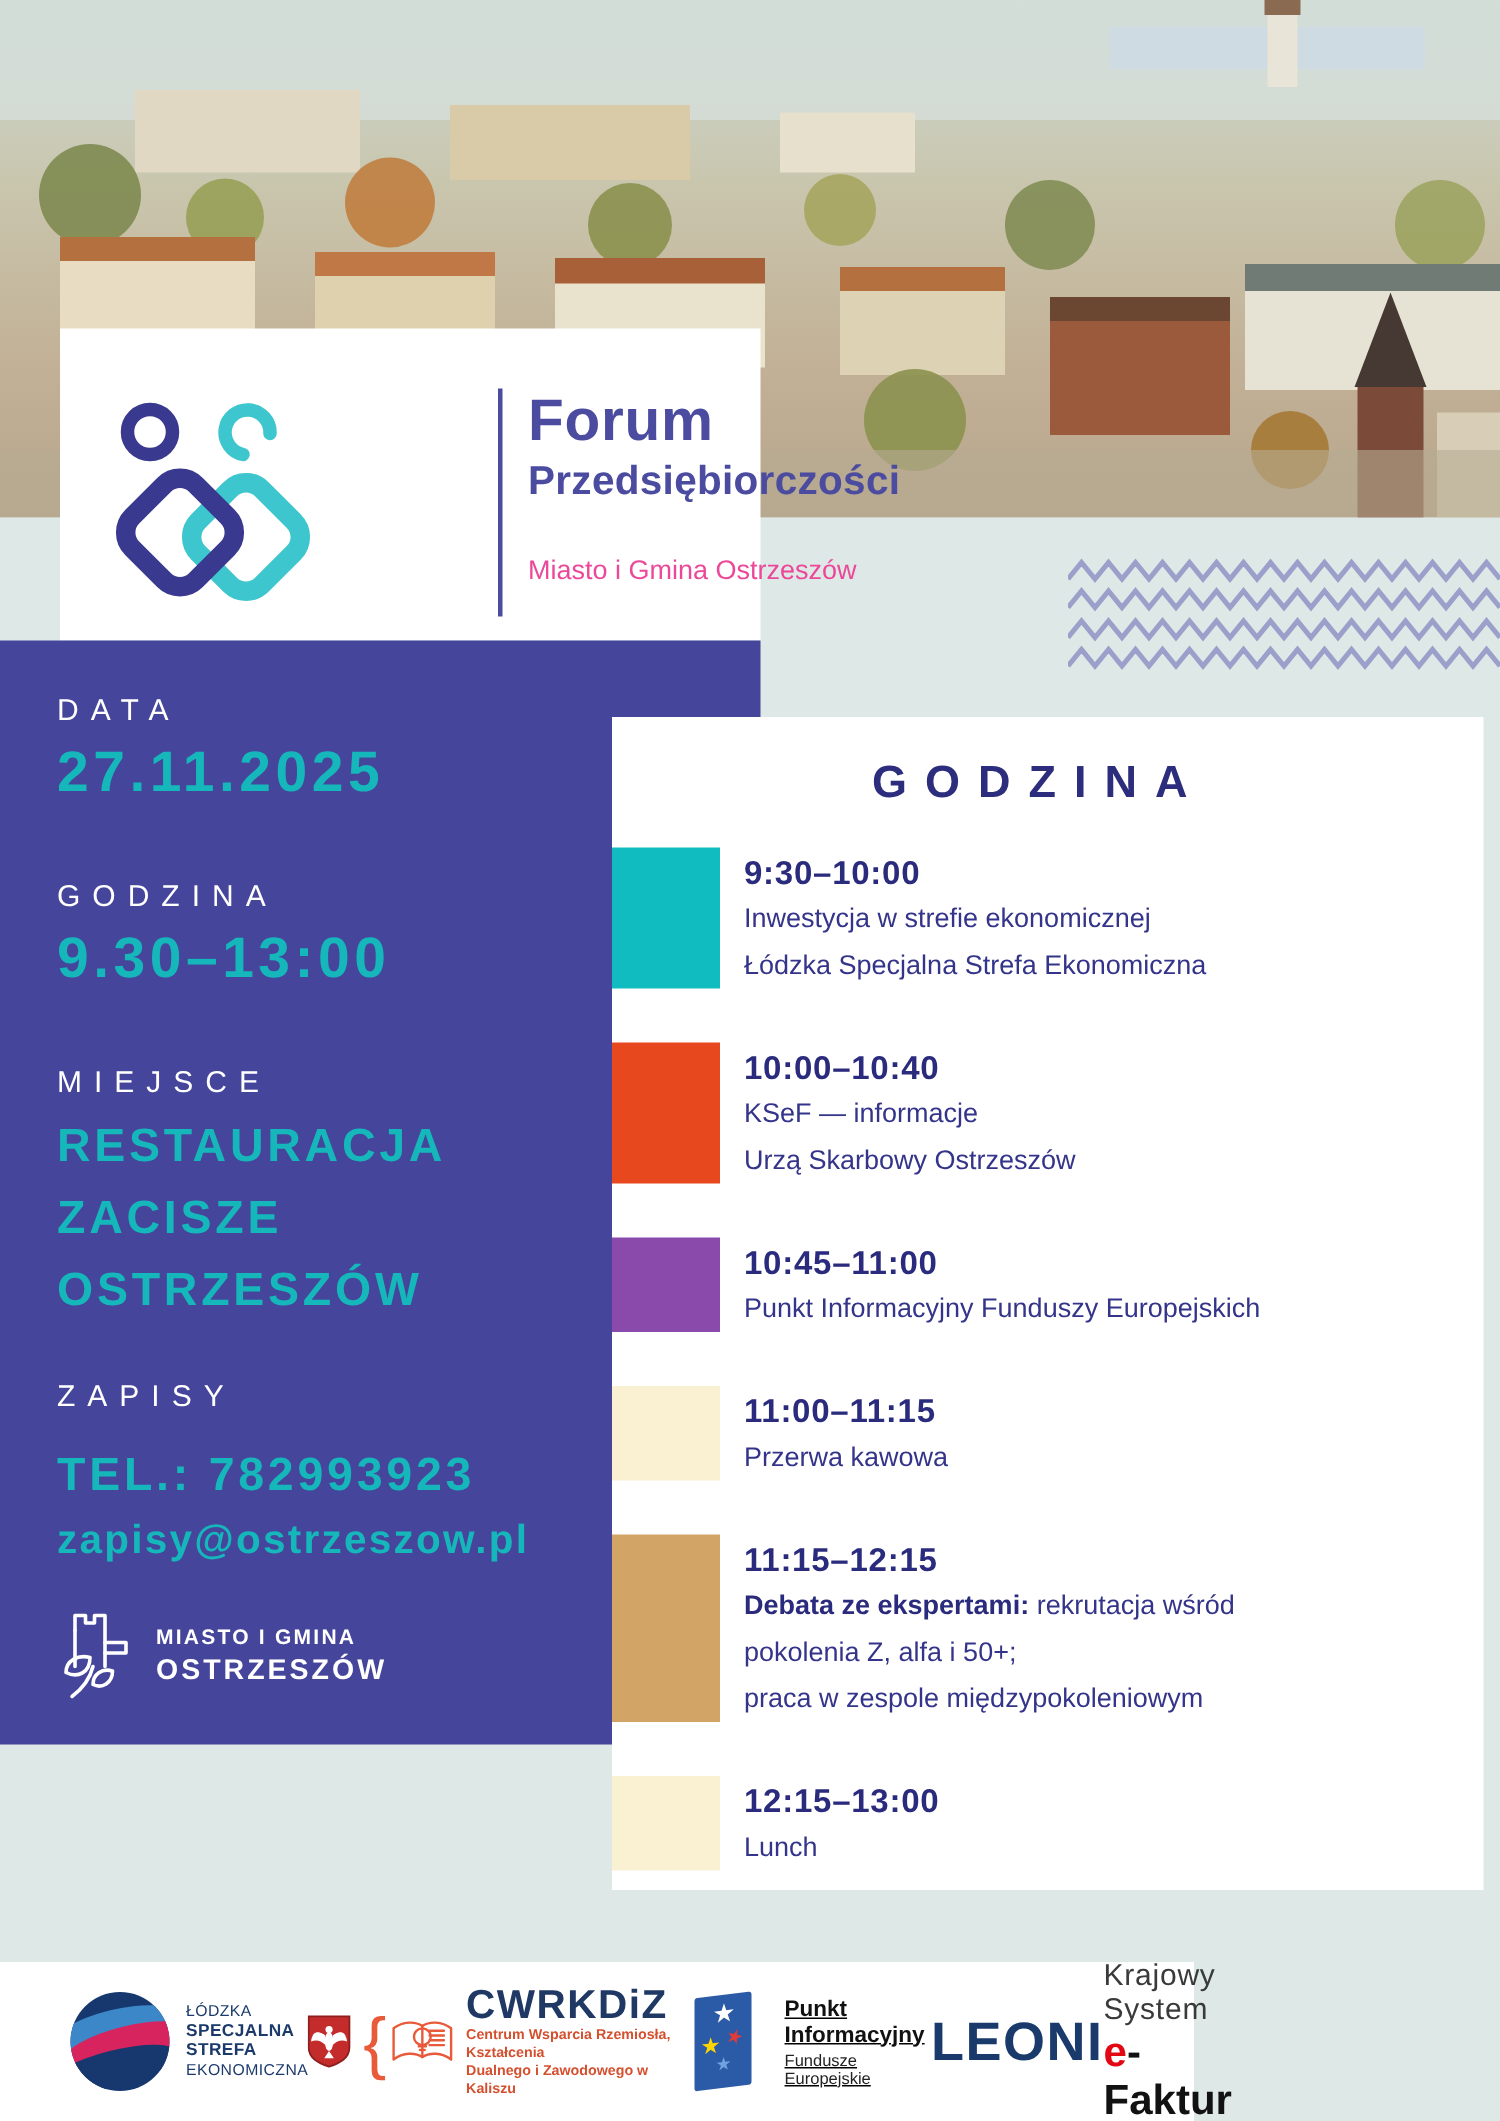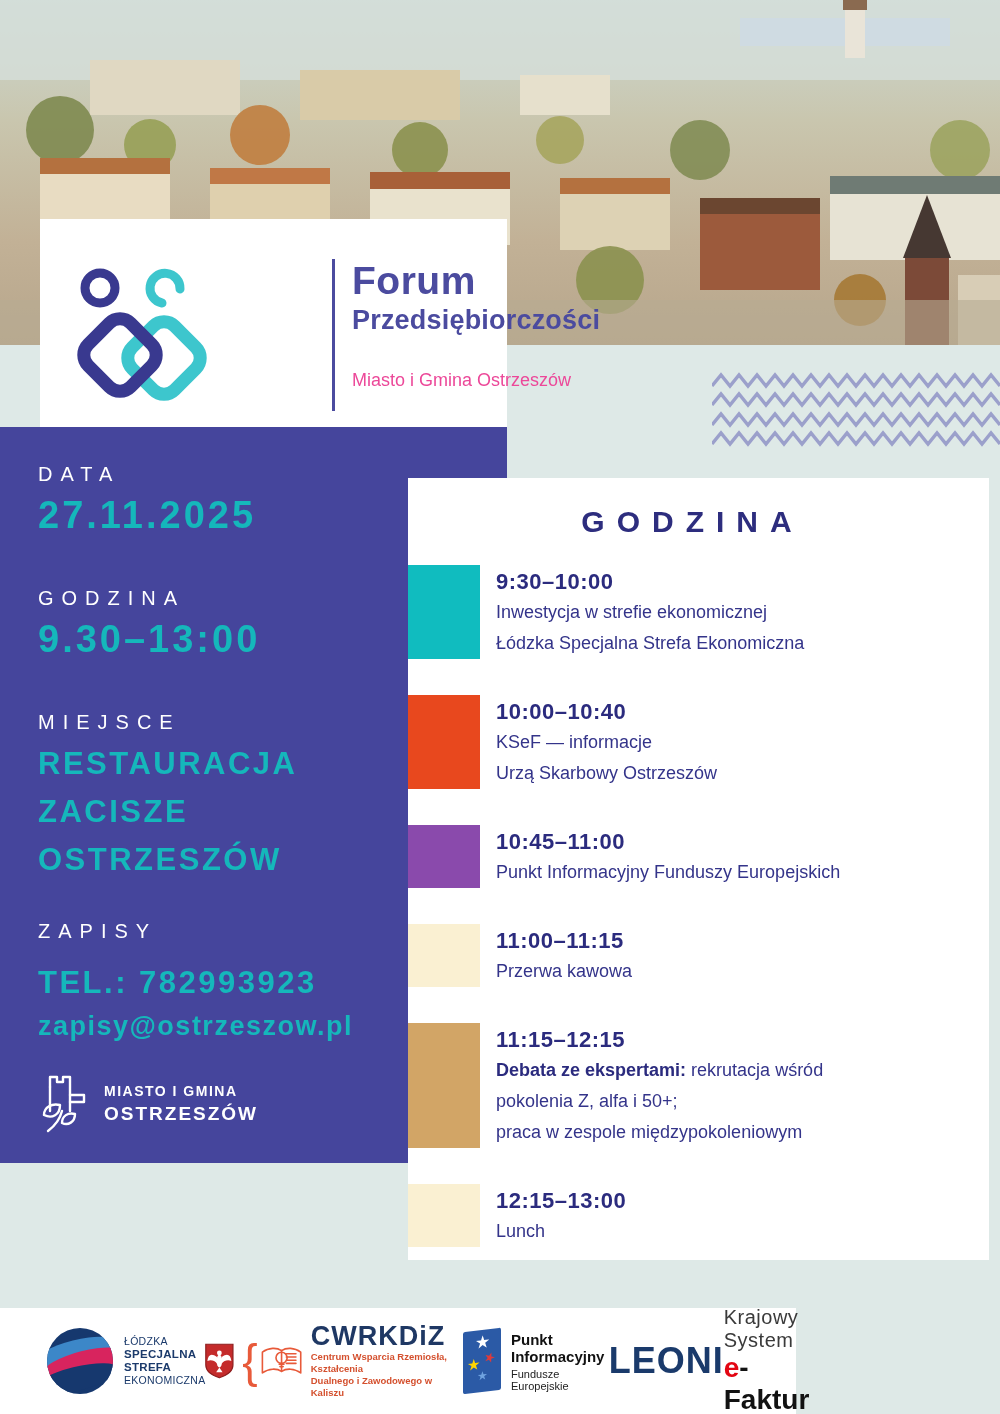--- a/index.html
+++ b/index.html
@@ -50,21 +50,21 @@
             display:flex; align-items:center; justify-content:space-between; padding:0 48px 0 46px; }
   .flogo { display:flex; align-items:center; }
   .lsse-text { margin-left:10px; color:#1B3A6B; font-size:10.5px; line-height:13px; letter-spacing:0.3px; }
   .lsse-text .b { font-weight:bold; font-size:11.5px; }
   .cw-brace { font-size:46px; color:#E85A3A; font-weight:normal; margin:0 2px 0 8px; line-height:1; }
   .cw-text { margin-left:8px; }
   .cw-name { font-size:27px; font-weight:bold; color:#1F3864; letter-spacing:1px; line-height:26px; }
   .cw-desc { font-size:9.5px; color:#D4502E; font-weight:bold; line-height:12px; margin-top:2px; }
   .pi-flag { position:relative; width:42px; height:62px; background:#2B5AA6; transform:skewY(-7deg); border-radius:2px; }
   .pi-star { position:absolute; line-height:1; }
-  .pi-text { margin-left:10px; }
+  .pi-text { margin-left:22px;text-decoration:underline; }
   .pi-b { font-size:15px; font-weight:bold; color:#111; line-height:17px; }
   .pi-s { font-size:11px; color:#222; margin-top:3px; }
   .leoni { font-size:36px; font-weight:bold; color:#1A3A6B; letter-spacing:1px; }
   .ksef-top { font-size:20px; color:#3A3A3A; letter-spacing:0.5px; }
   .ksef-bottom { font-size:28px; font-weight:bold; margin-top:0px; }
   .ksef-e { color:#E30613; }
   .ksef-rest { color:#121212; }
 </style>
 </head>
 <body>

